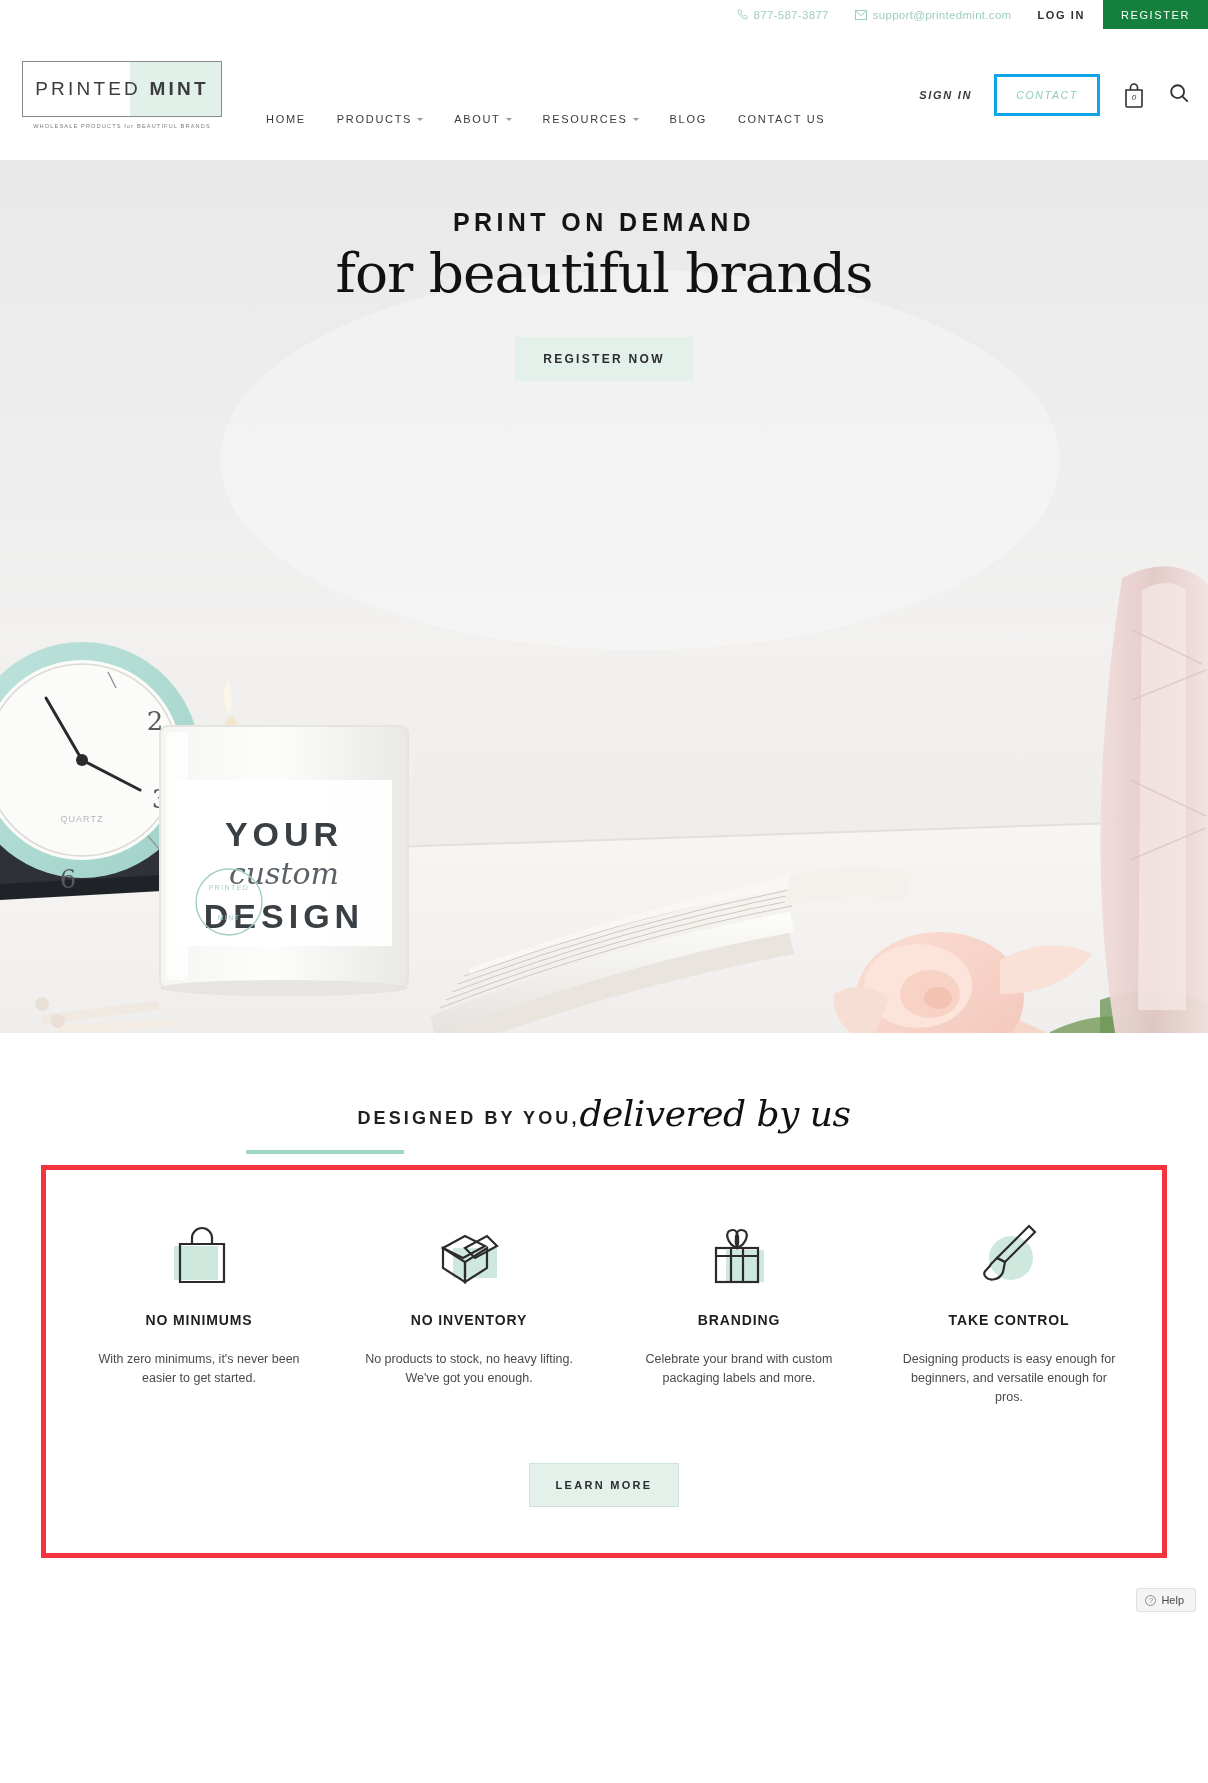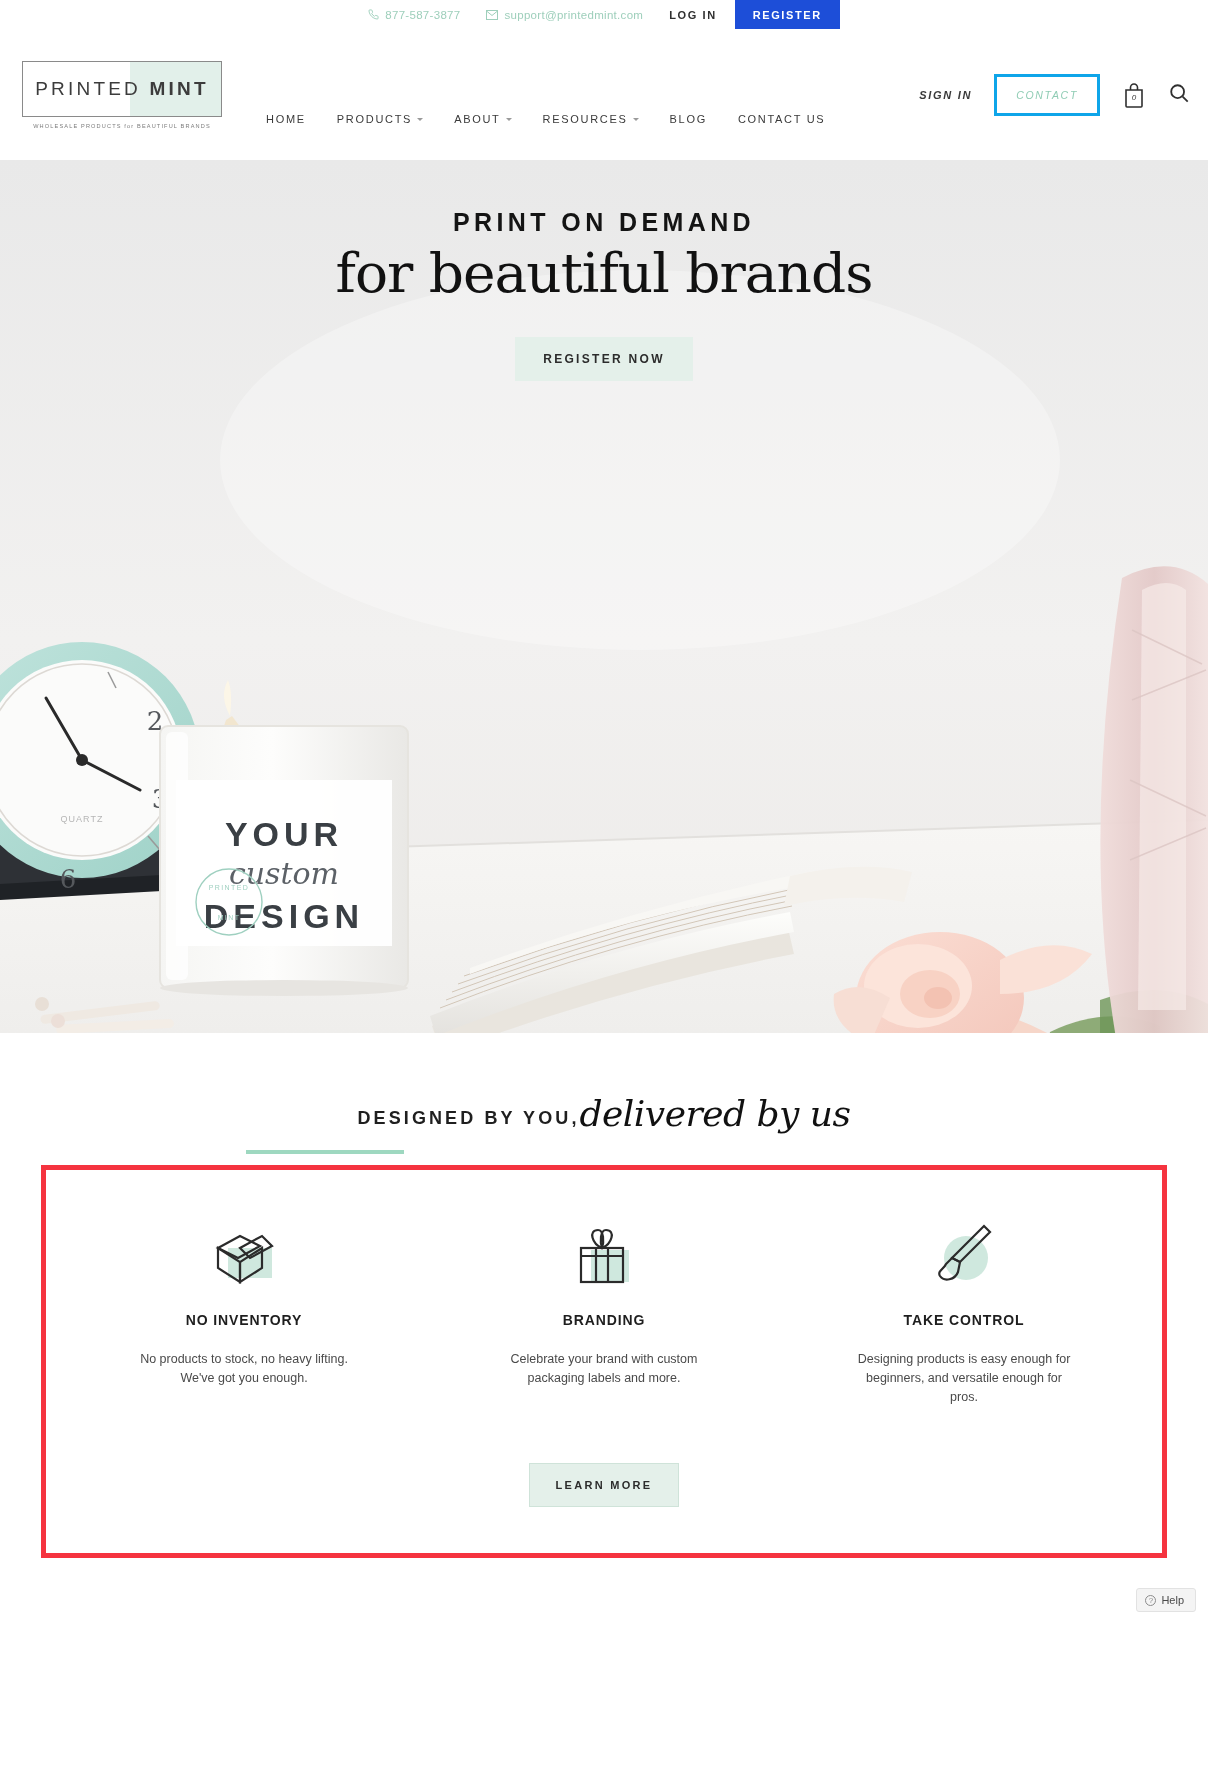--- a/index.html
+++ b/index.html
@@ -11,21 +11,21 @@
     color: #3a3a3a;
   }
   body { position: relative; overflow-x: hidden; }
 
   
   .topbar {
     height: 29px;
     background: #ffffff;
     display: flex;
     align-items: stretch;
-    justify-content: center;
+    justify-content: flex-end;
     font-size: 11px;
   }
   .topbar-inner {
     display: flex;
     align-items: center;
     gap: 26px;
     padding-right: 18px;
   }
   .tb-item {
     display: flex;
@@ -37,23 +37,23 @@
     white-space: nowrap;
   }
   .tb-item svg { display: block; }
   .tb-login {
     color: #2f2f2f;
     font-weight: bold;
     letter-spacing: 1.6px;
     font-size: 11px;
   }
   .tb-register {
-    background: #1d4ed8;
+    background: #15803d;
     color: #ffffff;
-    font-weight: bold;
+    font-weight: normal;
     letter-spacing: 1.6px;
     font-size: 11px;
     display: flex;
     align-items: center;
     padding: 0 18px;
     height: 29px;
     white-space: nowrap;
   }
 
   
@@ -548,20 +548,31 @@
 
 <div class="section2">
   <div class="s2-title">
     <span class="a">DESIGNED BY YOU,</span><span class="b">delivered by us</span>
   </div>
   <div class="s2-rule"></div>
 
   <div class="redbox">
     <div class="features">
 
+      <div class="feature">
+        <div class="feat-icon">
+          <svg width="66" height="64" viewBox="0 0 66 64">
+            <rect x="8" y="24" width="44" height="34" fill="#cfe8de"></rect>
+            <path d="M14 22 h44 v38 h-44 z" fill="none" stroke="#2b2b2b" stroke-width="2.2"></path>
+            <path d="M26 22 v-6 a10 10 0 0 1 20 0 v6" fill="none" stroke="#2b2b2b" stroke-width="2.2"></path>
+          </svg>
+        </div>
+        <div class="feat-title">NO MINIMUMS</div>
+        <div class="feat-body">With zero minimums, it's never been easier to get started.</div>
+      </div>
 
       <div class="feature">
         <div class="feat-icon">
           <svg width="80" height="64" viewBox="0 0 80 64">
             <path d="M24 26 h44 v30 h-44 z" fill="#cfe8de"></path>
             <path d="M14 26 l22 -12 l20 10 l-22 12 z" fill="none" stroke="#2b2b2b" stroke-width="2.2"></path>
             <path d="M14 26 l0 20 l22 14 l0 -20 z" fill="none" stroke="#2b2b2b" stroke-width="2.2"></path>
             <path d="M36 40 l0 20 l22 -14 l0 -20 z" fill="none" stroke="#2b2b2b" stroke-width="2.2"></path>
             <path d="M36 26 l22 -12 l10 10 l-22 12 z" fill="none" stroke="#2b2b2b" stroke-width="2.2"></path>
           </svg>

